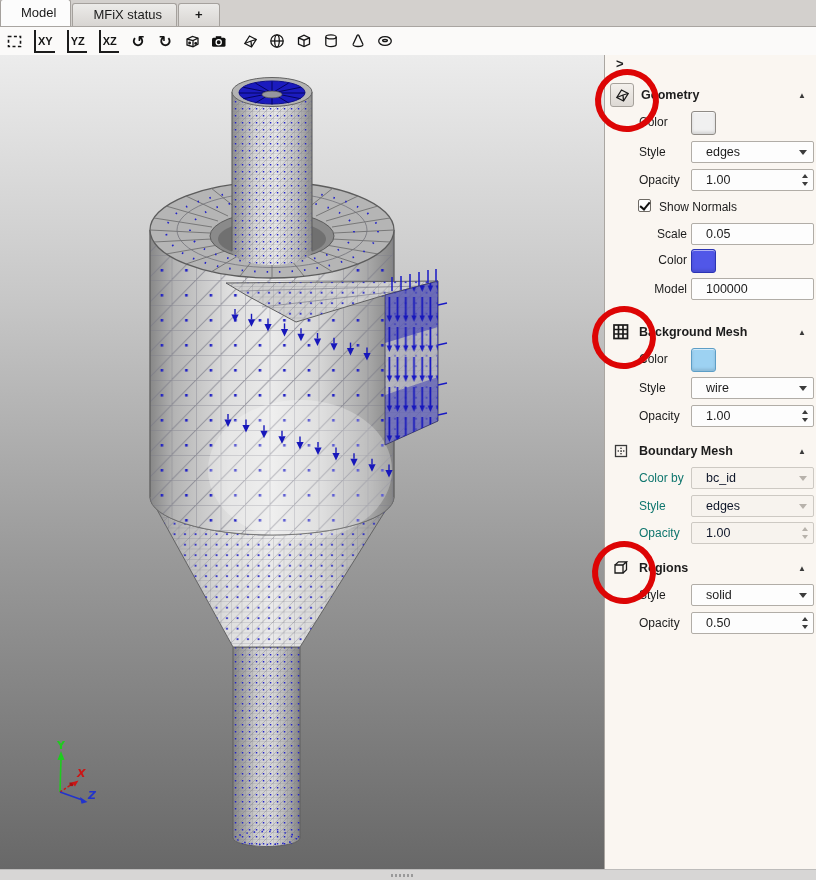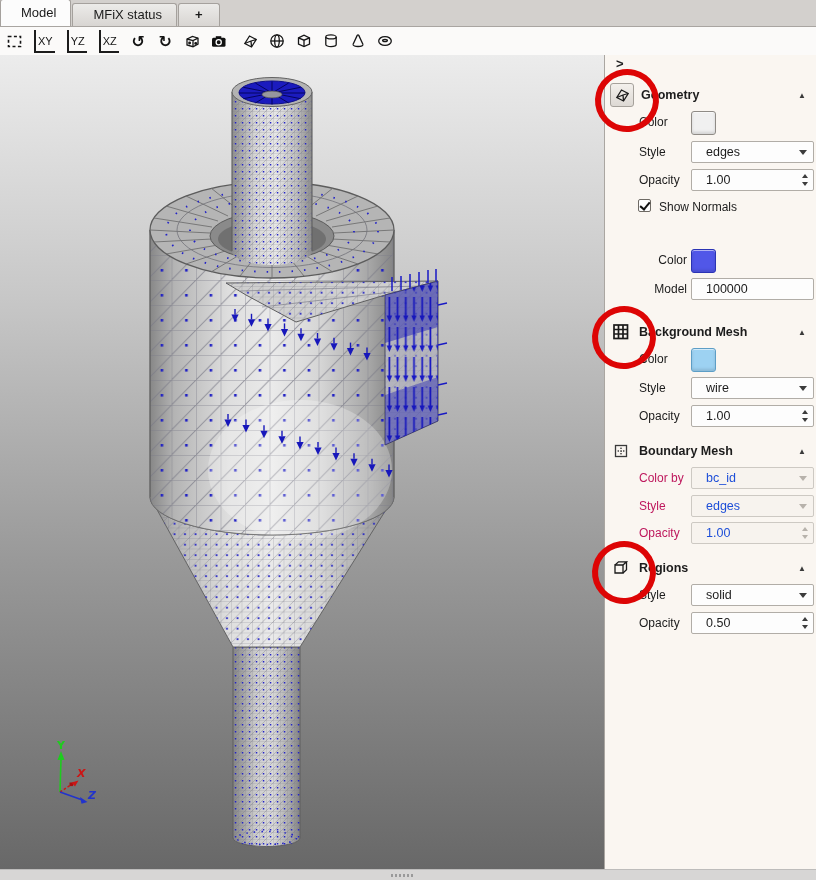--- a/index.html
+++ b/index.html
@@ -9,35 +9,35 @@
   
   .tabbar{height:27px;background:#d3d0cd;display:flex;align-items:flex-end;border-bottom:1px solid #a9a5a1;box-sizing:border-box;}
   .tab{box-sizing:border-box;height:23px;padding:3px 14px 0 20px;font-size:13px;color:#1a1a1a;
        background:linear-gradient(#ecebe9,#d8d5d2);border:1px solid #a5a19d;border-bottom:none;
        border-radius:3px 3px 0 0;margin-right:1px;white-space:nowrap;cursor:default;}
   .tab.active{height:27px;padding-top:5px;background:#fcfcfc;position:relative;z-index:2;}
   .tab.plus{padding:3px 16px 0 16px;font-weight:bold;}
   
   .toolbar{height:28px;background:#fbfaf9;display:flex;align-items:center;gap:8px;padding-left:5px;box-sizing:border-box;}
   .tool{width:19px;height:19px;display:flex;align-items:center;justify-content:center;color:#141414;cursor:default;}
-  .tool.viewbtn{width:auto;font-size:11px;font-weight:400;line-height:12px;border-left:2px solid #1c1c1c;border-bottom:2px solid #1c1c1c;padding:2px 2px 0 2px;margin:0 2px;}
+  .tool.viewbtn{width:auto;font-size:11px;font-weight:700;line-height:12px;border-left:2px solid #1c1c1c;border-bottom:2px solid #1c1c1c;padding:2px 2px 0 2px;margin:0 2px;}
   .tool.glyph{font-size:16px;font-weight:600;}
   
   .main{display:flex;height:814px;position:relative;}
   .viewport{width:604px;height:814px;position:relative;}
   .sidebar{width:212px;height:814px;box-sizing:border-box;background:#faf6f1;border-left:1px solid #aaa6a1;
            position:relative;font-size:12px;color:#1c1c1c;}
   .srow{position:absolute;left:0;width:211px;height:22px;}
   .lbl{position:absolute;left:34px;line-height:22px;}
   .lbl-r{position:absolute;left:0;width:82px;text-align:right;line-height:22px;}
-  .dis{color:#be185d;}
+  .dis{color:#0f766e;}
   .ctl{position:absolute;left:86px;width:123px;height:22px;box-sizing:border-box;
        border:1px solid #b1ada7;background:#fdfdfd;border-radius:2px;font-size:12.5px;
        display:flex;align-items:center;padding-left:14px;cursor:default;}
-  .ctl.disabled{background:#f7f3ee;border-color:#cdc9c3;color:#1d4ed8;}
+  .ctl.disabled{background:#f7f3ee;border-color:#cdc9c3;color:#0f172a;}
   .darr{position:absolute;right:6px;top:8px;width:0;height:0;border-left:4px solid transparent;border-right:4px solid transparent;border-top:5px solid #3c3c3c;}
   .disabled .darr{border-top-color:#b7b2ab;}
   .sup{position:absolute;right:5px;top:4px;width:0;height:0;border-left:3.5px solid transparent;border-right:3.5px solid transparent;border-bottom:4.5px solid #3c3c3c;}
   .sdn{position:absolute;right:5px;bottom:4px;width:0;height:0;border-left:3.5px solid transparent;border-right:3.5px solid transparent;border-top:4.5px solid #3c3c3c;}
   .disabled .sup{border-bottom-color:#b7b2ab}.disabled .sdn{border-top-color:#b7b2ab}
   .swatch{position:absolute;left:86px;width:25px;height:24px;border:1px solid #8f8b86;border-radius:3px;
           box-shadow:inset 0 1px 0 rgba(255,255,255,.55), inset 0 -2px 3px rgba(0,0,0,.12);cursor:default;padding:0;}
   .swatch.blue{border-color:#2b34b4;}
   .swatch.sky{border-color:#5d9ec6;}
   .hdr{position:absolute;left:5px;width:202px;height:24px;display:flex;align-items:center;}
@@ -362,20 +362,26 @@
         <span class="sup"></span>
         <span class="sdn"></span>
       </div>
     </div>
     <div class="srow" style="top:141px">
       <span class="cbx">
           <span class="mark"></span>
         </span>
       <span class="lbl" style="left:54px">Show Normals</span>
     </div>
+    <div class="srow" style="top:168px">
+      <span class="lbl-r">Scale</span>
+      <div class="ctl">
+        <span>0.05</span>
+      </div>
+    </div>
     <div class="srow" style="top:194px">
       <span class="lbl-r">Color</span>
       <button class="swatch blue" style="background: rgb(81, 87, 232);"></button>
     </div>
     <div class="srow" style="top:223px">
       <span class="lbl-r">Model</span>
       <div class="ctl">
         <span>100000</span>
       </div>
     </div>

